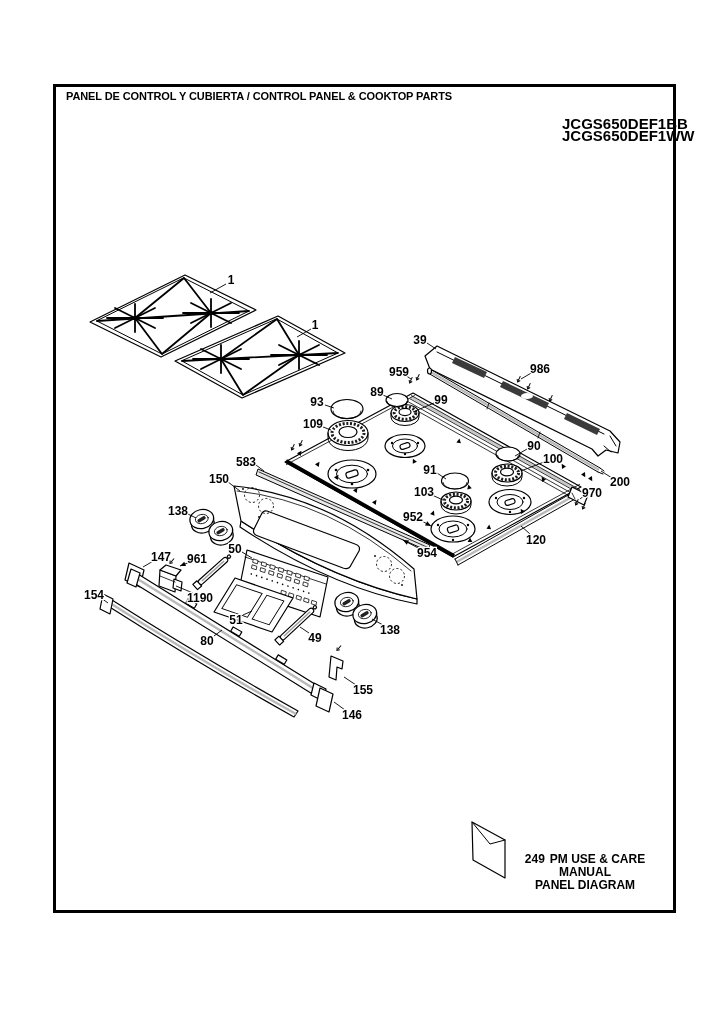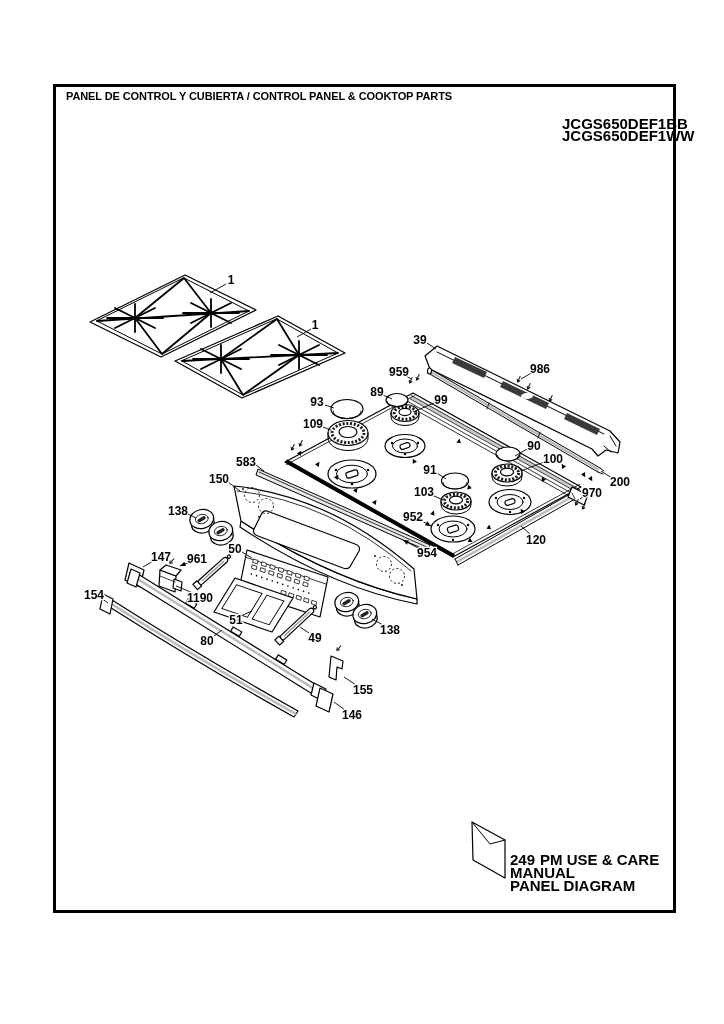--- a/index.html
+++ b/index.html
@@ -1,20 +1,20 @@
 <!DOCTYPE html>
 <html><head>
 <meta charset="utf-8">
 <style>
   html,body{margin:0;padding:0;background:#fff;}
   body{width:724px;height:1024px;position:relative;font-family:"Liberation Sans",sans-serif;color:#000;overflow:hidden;}
   .page-frame{position:absolute;left:53px;top:84px;width:617px;height:823px;border:3.5px solid #000;background:#fff;}
   .title{position:absolute;left:66px;top:90px;font-weight:bold;font-size:11px;letter-spacing:-0.1px;white-space:nowrap;}
   .models{position:absolute;left:562px;top:102px;font-weight:bold;font-size:15px;line-height:12px;white-space:nowrap;margin-top:16px;}
-  .manual-note{position:absolute;left:510px;top:853px;width:150px;font-weight:bold;font-size:15px;line-height:13px;text-align:left;}
+  .manual-note{position:absolute;left:510px;top:853px;width:150px;font-weight:bold;font-size:12px;line-height:13px;text-align:center;}
   .manual-note .ref{margin-right:5px;}
   #diagram{position:absolute;left:0;top:0;}
   #diagram text{font:bold 12px "Liberation Sans",sans-serif;fill:#000;paint-order:stroke;stroke:#fff;stroke-width:2.5px;}
   .o{fill:#fff;stroke:#000;stroke-width:1.2;stroke-linejoin:round;stroke-linecap:round;}
   .l{fill:none;stroke:#000;stroke-width:1;stroke-linejoin:round;stroke-linecap:round;}
   .l2{fill:none;stroke:#000;stroke-width:1.8;stroke-linecap:round;}
   .lt{fill:none;stroke:#000;stroke-width:0.8;stroke-linecap:round;}
   .gy{fill:none;stroke:#b9b9b9;stroke-width:2.4;}
   .dk{fill:#3a3a3a;stroke:none;}
   .dash{fill:none;stroke:#000;stroke-width:0.85;stroke-dasharray:2.2 2.1;}

